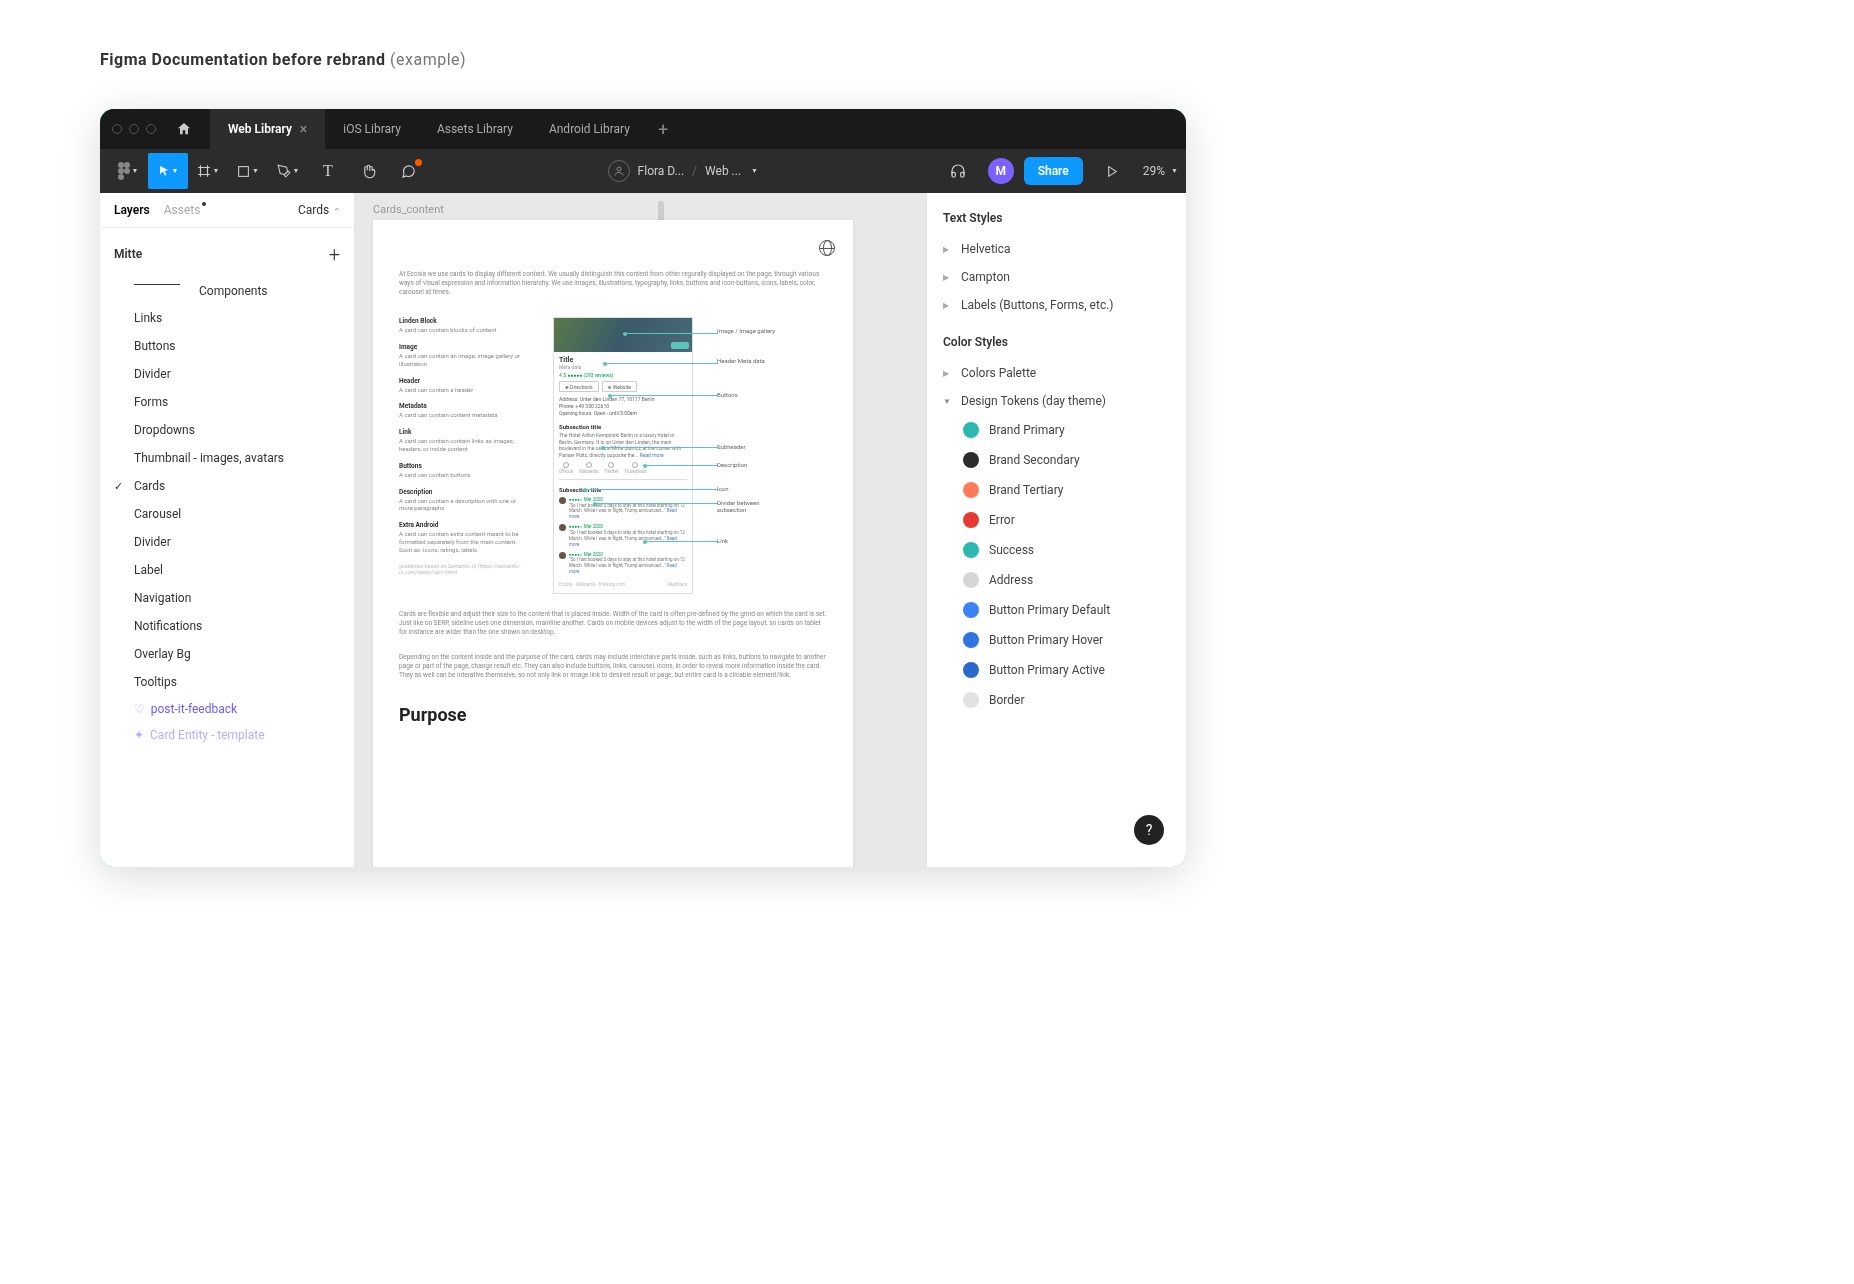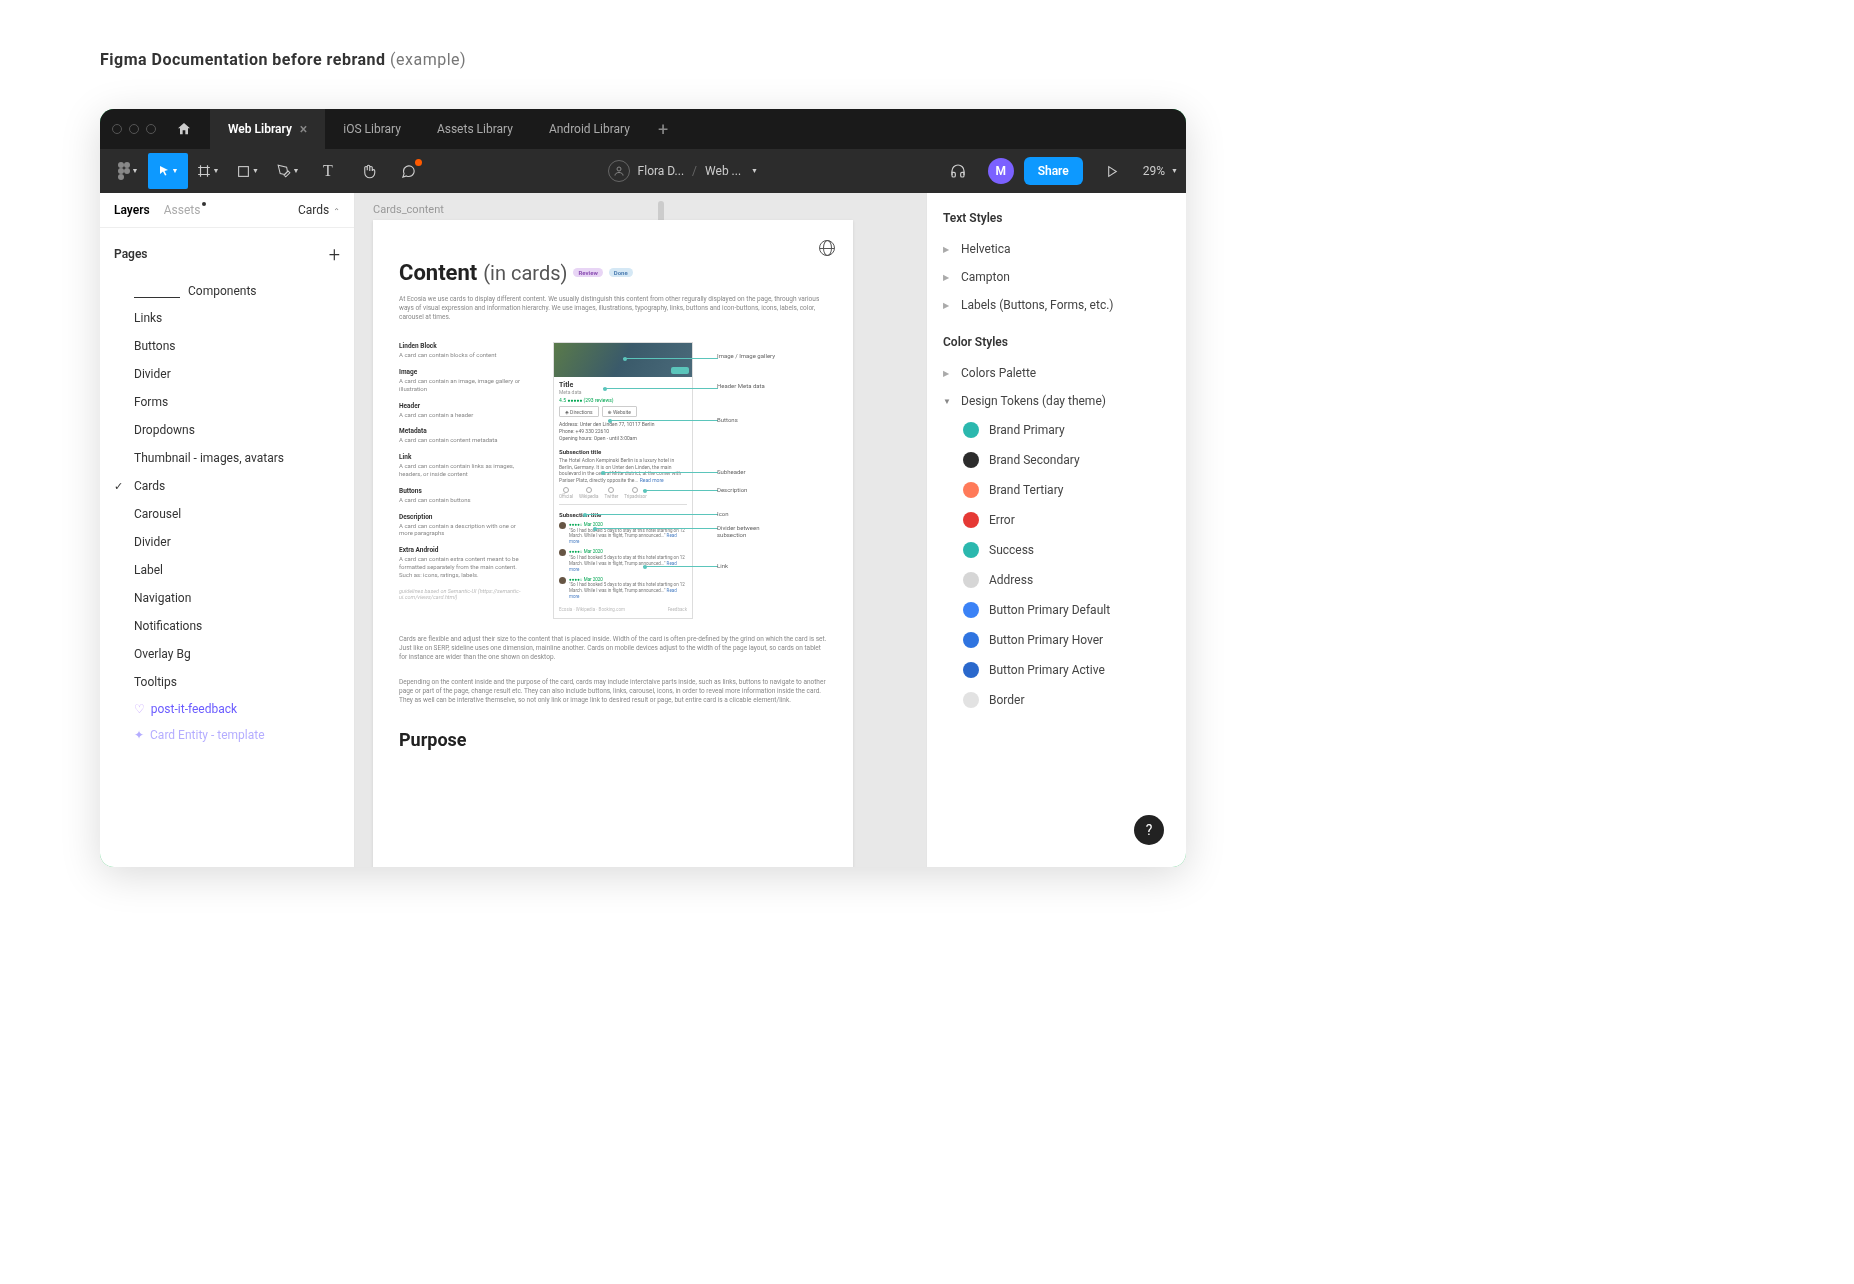--- a/index.html
+++ b/index.html
@@ -34,21 +34,21 @@
 .ptab { color:#aaa; cursor:pointer; position:relative; }
 .ptab.active { color:#000; font-weight:600;text-align:center; }
 .ptab .pdot { width:4px; height:4px; background:#333; border-radius:50%; position:absolute; top:-1px; right:-6px; }
 .ptab-spacer { flex:1; }
 .ptab-caret { font-size:8px; color:#777; margin-left:4px; }
 .pages-row { display:flex; align-items:center; justify-content:space-between; padding:14px 14px 10px; font-size:12px; font-weight:600; color:#333; }
 .plus { font-size:20px; font-weight:300; color:#333; cursor:pointer; }
 .page-list { flex:1; overflow:auto; padding:2px 0 6px; }
 .page-item { display:flex; align-items:center; padding:7px 14px 7px 34px; font-size:12px; color:#333; cursor:pointer; gap:8px; position:relative; }
 .page-item.sel::before { content:"✓"; position:absolute; left:14px; font-size:11px; color:#333; }
-.page-divider { display:flex; align-items:flex-end; padding:6px 14px 6px 34px; font-size:12px; color:#333; gap:8px; }
+.page-divider { display:flex; align-items:flex-start; padding:6px 14px 6px 34px; font-size:12px; color:#333; gap:19px; }
 .pdline { flex:0 0 46px; height:1px; background:#333; }
 .extra-item { padding:6px 14px 6px 34px; font-size:12px; display:flex; align-items:center; gap:6px; }
 .extra-item.blue { color:#6b5cff; }
 .heart { color:#c7a8ff; }
 .canvas { flex:1; background:#e8e8e8; position:relative; padding:10px 18px; overflow:hidden; }
 .frame-label { font-size:11px; color:#999; margin-bottom:4px; }
 .frame { background:#fff; width:480px; height:680px; box-shadow:0 1px 3px rgba(0,0,0,0.1); padding:40px 26px 20px; position:relative; font-size:7px; color:#666; }
 .globe-icon { position:absolute; top:20px; right:18px; width:16px; height:16px; border:1.2px solid #555; border-radius:50%; display:flex; align-items:center; justify-content:center; }
 .globe-icon::before { content:""; width:7px; height:14px; border:1px solid #555; border-radius:50%; position:absolute; }
 .globe-icon::after { content:""; width:14px; height:1px; background:#555; position:absolute; }
@@ -226,21 +226,21 @@
   <div class="body">
 
     <div class="left-panel">
       <div class="panel-tabs">
         <span class="ptab active">Layers</span>
         <span class="ptab"><span>Assets</span><span class="pdot"></span></span>
         <span class="ptab-spacer"></span>
         <span class="ptab" style="color:#333"><span>Cards</span><span class="ptab-caret">⌃</span></span>
       </div>
       <div class="pages-row">
-        <span>Pages</span>
+        <span>Mitte</span>
         <span class="plus">+</span>
       </div>
       <div class="page-list">
         <div class="page-divider">
             <span class="pdline"></span>
             <span>Components</span>
           </div>
         <div id="pages-container">
             <div class="page-item">Links</div>
             <div class="page-item">Buttons</div>
@@ -266,26 +266,20 @@
             <span>Card Entity - template</span>
           </div>
       </div>
     </div>
 
     <div class="canvas">
       <div class="scrollbar-fake"></div>
       <div class="frame-label">Cards_content</div>
       <div class="frame">
         <div class="globe-icon"></div>
-        <div class="content-h1">
-          <span>Content</span>
-          <span class="paren">(in cards)</span>
-          <span class="pill">Review</span>
-          <span class="pill g">Done</span>
-        </div>
         <div class="intro">At Ecosia we use cards to display different content. We usually distinguish this content from other regurally displayed on the page, through various ways of visual expression and information hierarchy. We use images, illustrations, typography, links, buttons and icon-buttons, icons, labels, color, carousel at times.</div>
         <div class="cols">
           <div class="col-l" id="defs-container">
               <div class="def">
                 <div class="def-h">Linden Block</div>
                 <div class="def-t">A card can contain blocks of content</div>
               </div>
               <div class="def">
                 <div class="def-h">Image</div>
                 <div class="def-t">A card can contain an image, image gallery or illustration</div>

